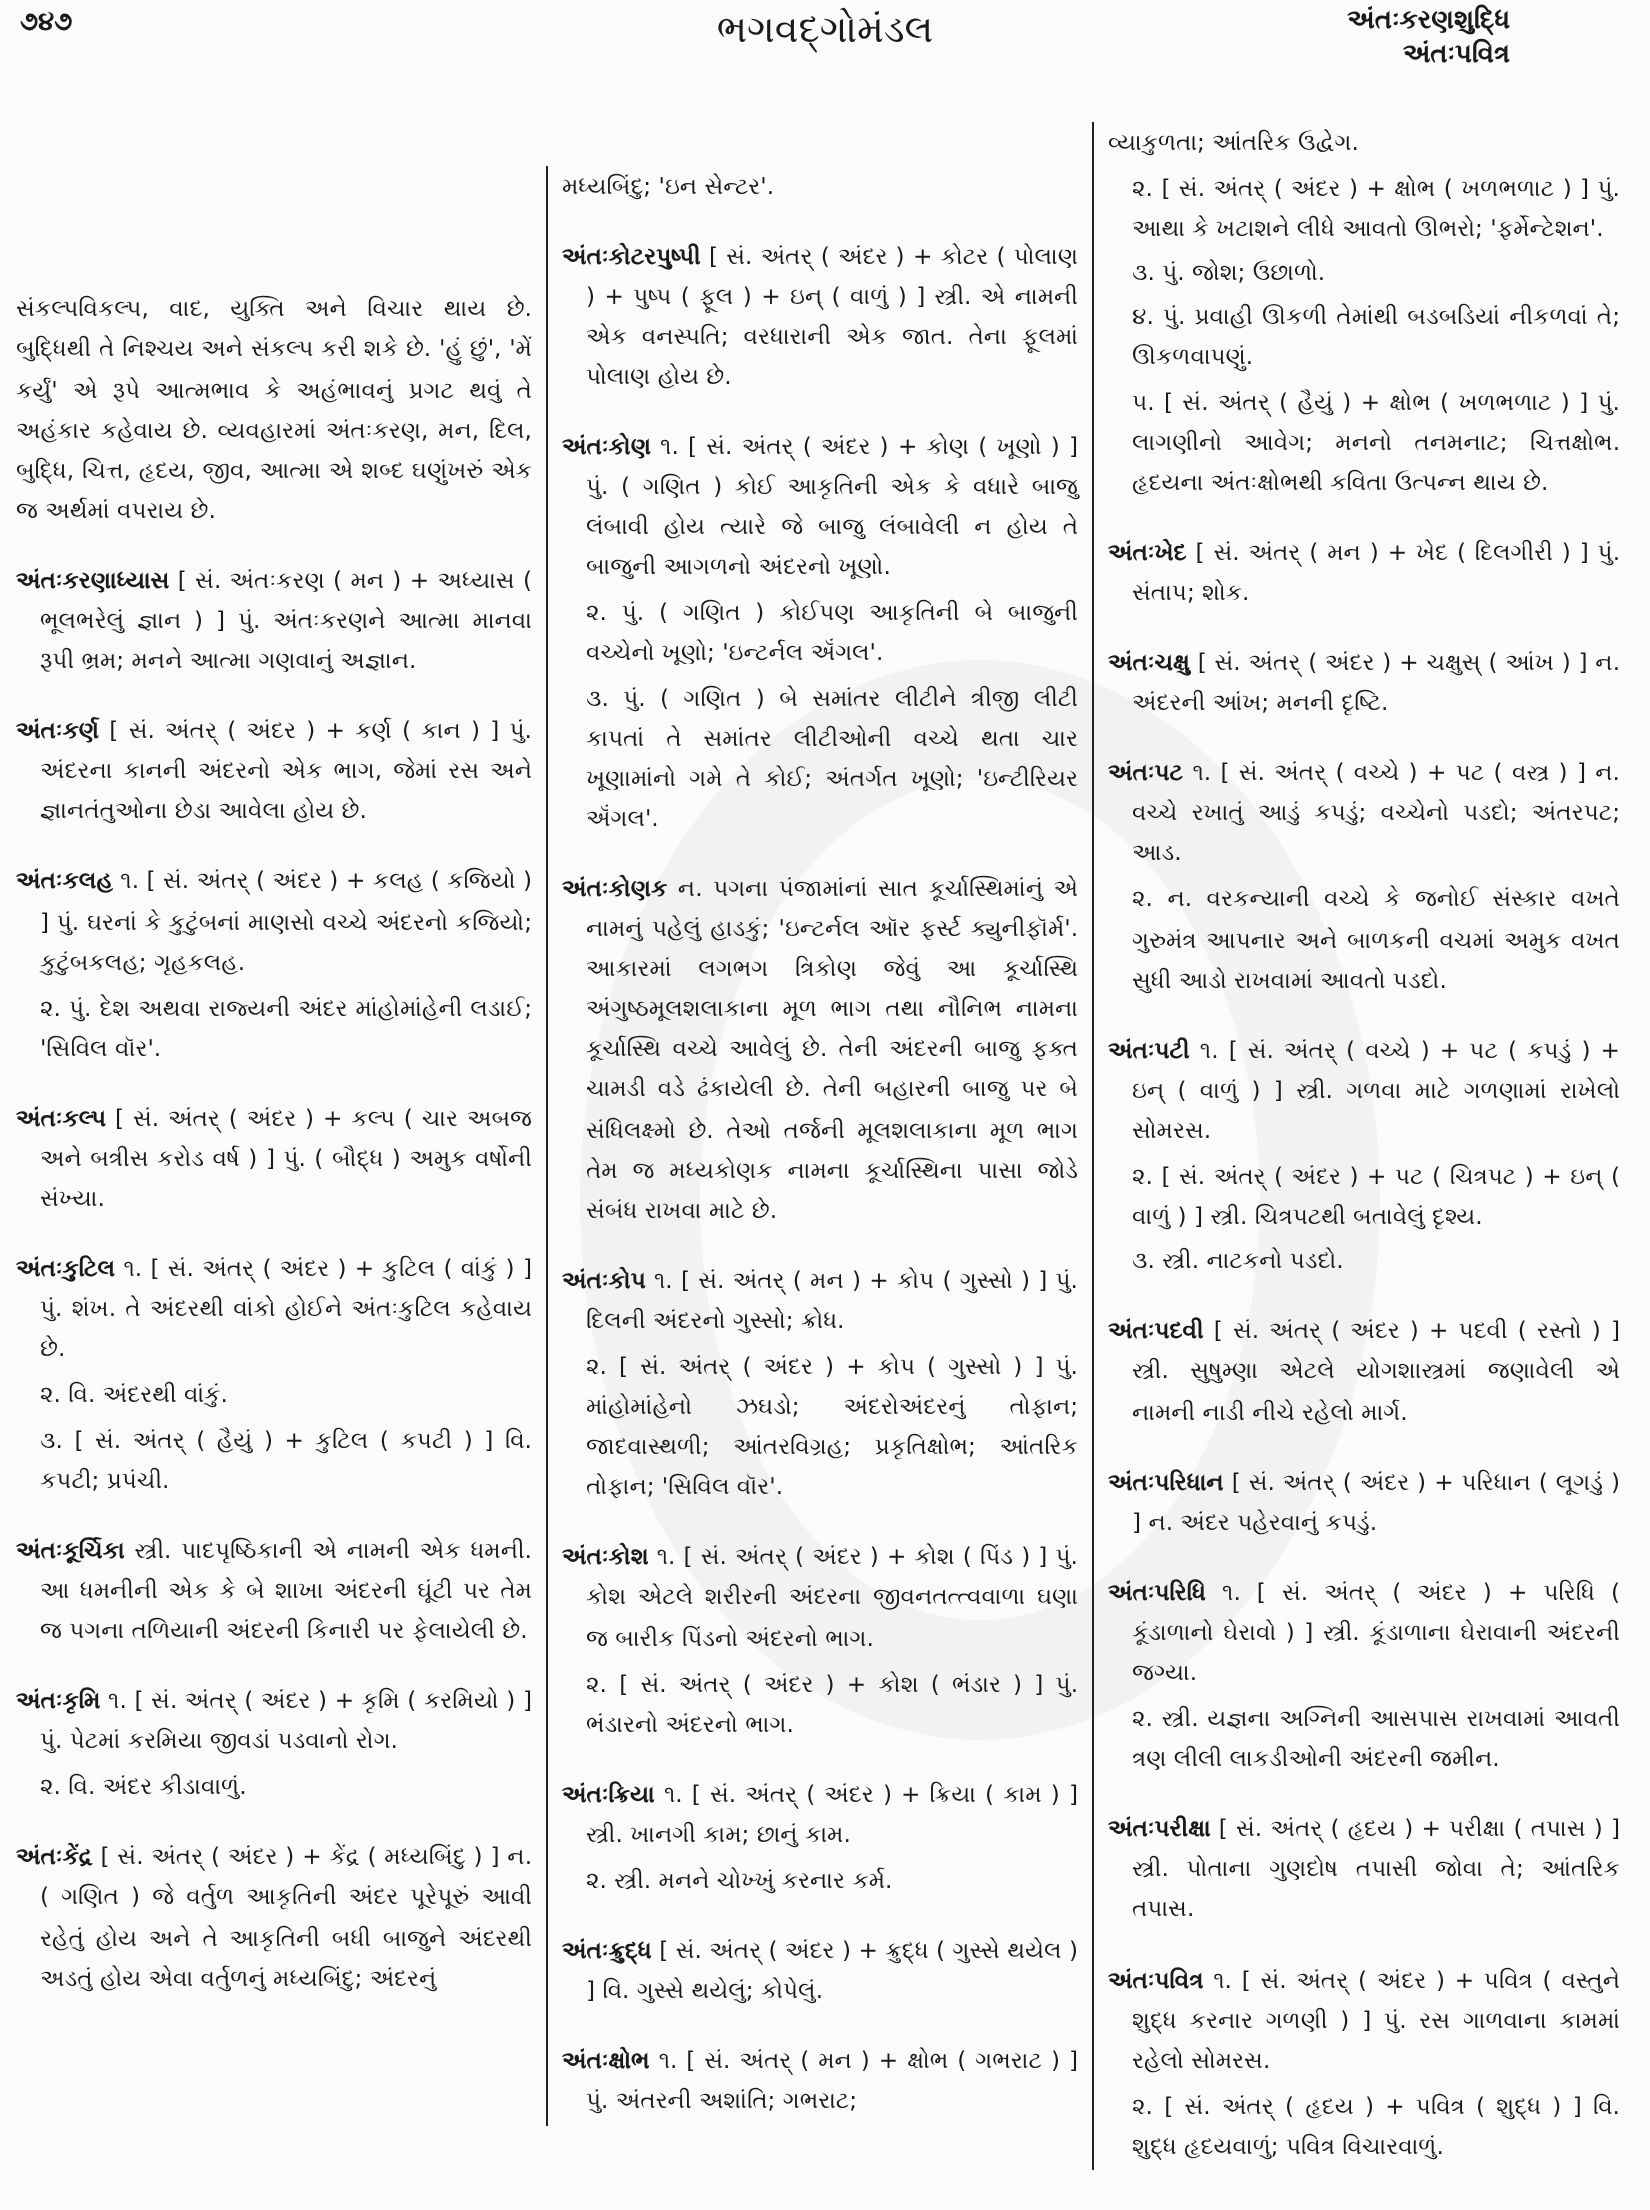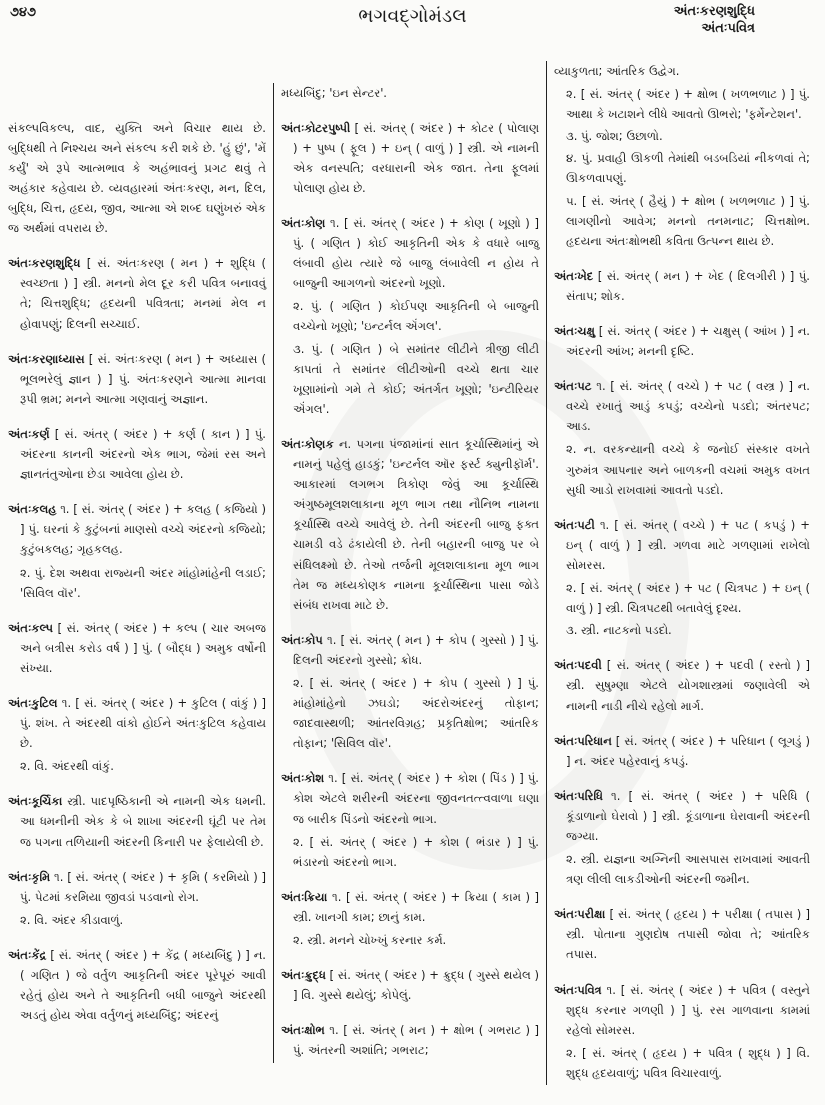--- a/index.html
+++ b/index.html
@@ -49,28 +49,28 @@
   <div class="running-title">ભગવદ્ગોમંડલ</div>
   <div class="guide-words">
     <div>અંતઃકરણશુદ્ધિ</div>
     <div>અંતઃપવિત્ર</div>
   </div>
 </div>
 
 <div class="columns">
   <div class="col col1">
       <p class="cont">સંકલ્પવિકલ્પ, વાદ, યુક્તિ અને વિચાર થાય છે. બુદ્ધિથી તે નિશ્ચય અને સંકલ્પ કરી શકે છે. 'હું છું', 'મેં કર્યું' એ રૂપે આત્મભાવ કે અહંભાવનું પ્રગટ થવું તે અહંકાર કહેવાય છે. વ્યવહારમાં અંતઃકરણ, મન, દિલ, બુદ્ધિ, ચિત્ત, હૃદય, જીવ, આત્મા એ શબ્દ ઘણુંખરું એક જ અર્થમાં વપરાય છે.</p>
-      <p class="entry"><span class="hw">અંતઃકરણશુદ્ધિ</span><span> [ સં. અંતઃકરણ ( મન ) + શુદ્ધિ ( સ્વચ્છતા ) ] સ્ત્રી. મનનો મેલ દૂર કરી પવિત્ર બનાવવું તે; ચિત્તશુદ્ધિ; હૃદયની પવિત્રતા; મનમાં મેલ ન હોવાપણું; દિલની સચ્ચાઈ.</span></p>
       <p class="entry"><span class="hw">અંતઃકરણાધ્યાસ</span><span> [ સં. અંતઃકરણ ( મન ) + અધ્યાસ ( ભૂલભરેલું જ્ઞાન ) ] પું. અંતઃકરણને આત્મા માનવા રૂપી ભ્રમ; મનને આત્મા ગણવાનું અજ્ઞાન.</span></p>
       <p class="entry"><span class="hw">અંતઃકર્ણ</span><span> [ સં. અંતર્ ( અંદર ) + કર્ણ ( કાન ) ] પું. અંદરના કાનની અંદરનો એક ભાગ, જેમાં રસ અને જ્ઞાનતંતુઓના છેડા આવેલા હોય છે.</span></p>
       <p class="entry"><span class="hw">અંતઃકલહ</span><span> ૧. [ સં. અંતર્ ( અંદર ) + કલહ ( કજિયો ) ] પું. ઘરનાં કે કુટુંબનાં માણસો વચ્ચે અંદરનો કજિયો; કુટુંબકલહ; ગૃહકલહ.</span></p>
       <p class="sense">૨. પું. દેશ અથવા રાજ્યની અંદર માંહોમાંહેની લડાઈ; 'સિવિલ વૉર'.</p>
       <p class="entry"><span class="hw">અંતઃકલ્પ</span><span> [ સં. અંતર્ ( અંદર ) + કલ્પ ( ચાર અબજ અને બત્રીસ કરોડ વર્ષ ) ] પું. ( બૌદ્ધ ) અમુક વર્ષોની સંખ્યા.</span></p>
       <p class="entry"><span class="hw">અંતઃકુટિલ</span><span> ૧. [ સં. અંતર્ ( અંદર ) + કુટિલ ( વાંકું ) ] પું. શંખ. તે અંદરથી વાંકો હોઈને અંતઃકુટિલ કહેવાય છે.</span></p>
       <p class="sense">૨. વિ. અંદરથી વાંકું.</p>
+      <p class="sense">૩. [ સં. અંતર્ ( હૈયું ) + કુટિલ ( કપટી ) ] વિ. કપટી; પ્રપંચી.</p>
       <p class="entry"><span class="hw">અંતઃકૂર્ચિકા</span><span> સ્ત્રી. પાદપૃષ્ઠિકાની એ નામની એક ધમની. આ ધમનીની એક કે બે શાખા અંદરની ઘૂંટી પર તેમ જ પગના તળિયાની અંદરની કિનારી પર ફેલાયેલી છે.</span></p>
       <p class="entry"><span class="hw">અંતઃકૃમિ</span><span> ૧. [ સં. અંતર્ ( અંદર ) + કૃમિ ( કરમિયો ) ] પું. પેટમાં કરમિયા જીવડાં પડવાનો રોગ.</span></p>
       <p class="sense">૨. વિ. અંદર કીડાવાળું.</p>
       <p class="entry"><span class="hw">અંતઃકેંદ્ર</span><span> [ સં. અંતર્ ( અંદર ) + કેંદ્ર ( મધ્યબિંદુ ) ] ન. ( ગણિત ) જે વર્તુળ આકૃતિની અંદર પૂરેપૂરું આવી રહેતું હોય અને તે આકૃતિની બધી બાજુને અંદરથી અડતું હોય એવા વર્તુળનું મધ્યબિંદુ; અંદરનું</span></p>
     </div>
   <div class="col col2">
       <p class="cont">મધ્યબિંદુ; 'ઇન સેન્ટર'.</p>
       <p class="entry"><span class="hw">અંતઃકોટરપુષ્પી</span><span> [ સં. અંતર્ ( અંદર ) + કોટર ( પોલાણ ) + પુષ્પ ( ફૂલ ) + ઇન્ ( વાળું ) ] સ્ત્રી. એ નામની એક વનસ્પતિ; વરધારાની એક જાત. તેના ફૂલમાં પોલાણ હોય છે.</span></p>
       <p class="entry"><span class="hw">અંતઃકોણ</span><span> ૧. [ સં. અંતર્ ( અંદર ) + કોણ ( ખૂણો ) ] પું. ( ગણિત ) કોઈ આકૃતિની એક કે વધારે બાજુ લંબાવી હોય ત્યારે જે બાજુ લંબાવેલી ન હોય તે બાજુની આગળનો અંદરનો ખૂણો.</span></p>
       <p class="sense">૨. પું. ( ગણિત ) કોઈપણ આકૃતિની બે બાજુની વચ્ચેનો ખૂણો; 'ઇન્ટર્નલ ઍંગલ'.</p>

